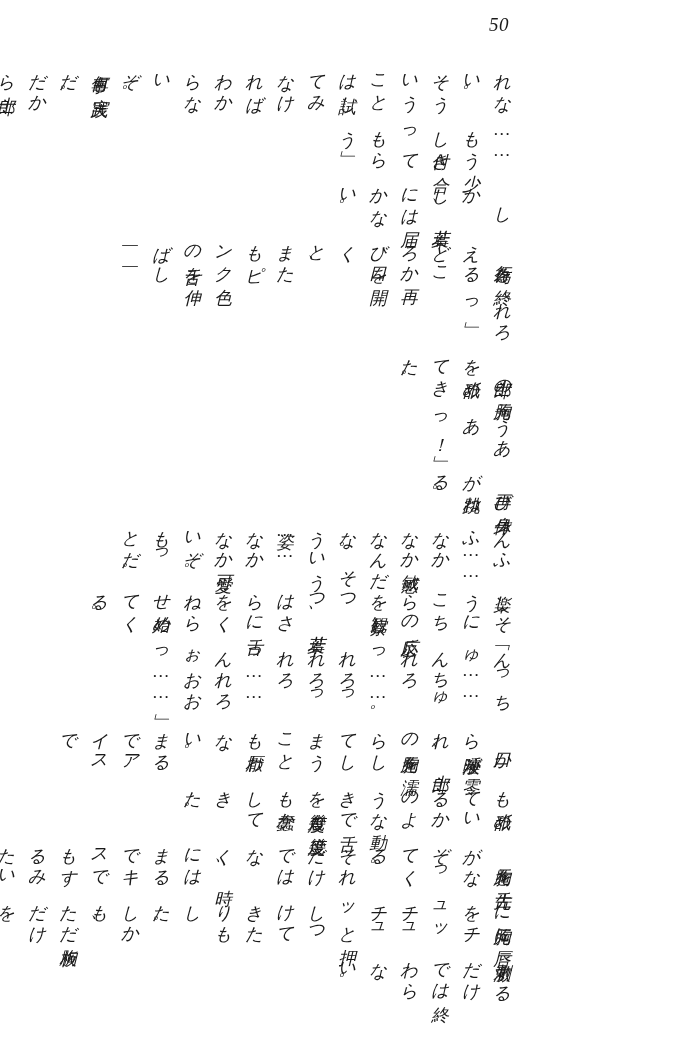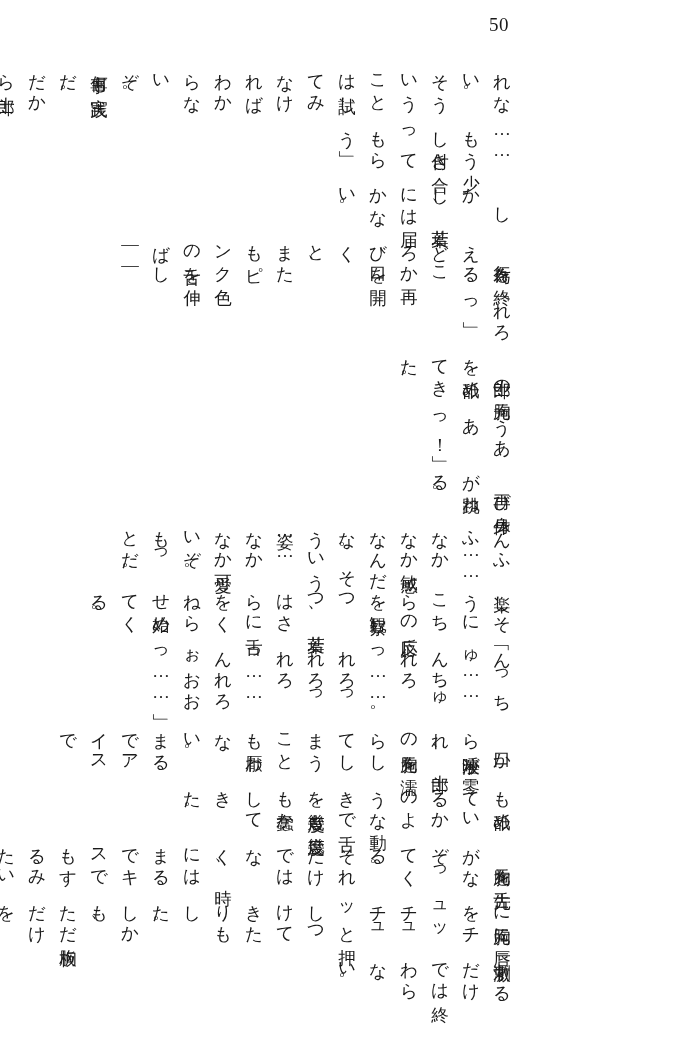--- a/index.html
+++ b/index.html
@@ -8,20 +8,21 @@
     background: #ffffff;
   }
   #page {
     position: relative;
     width: 561px;
     height: 1050px;
     background: #ffffff;
     overflow: hidden;
     font-family: "Liberation Serif", "DejaVu Serif", serif;
     color: #1a1a1a;
+    font-style: italic;
   }
   #page-number {
     position: absolute;
     top: 14px;
     right: 52px;
     font-size: 19px;
     font-family: "Liberation Serif", "DejaVu Serif", serif;
     color: #1a1a1a;
     letter-spacing: 0.5px;
   }

